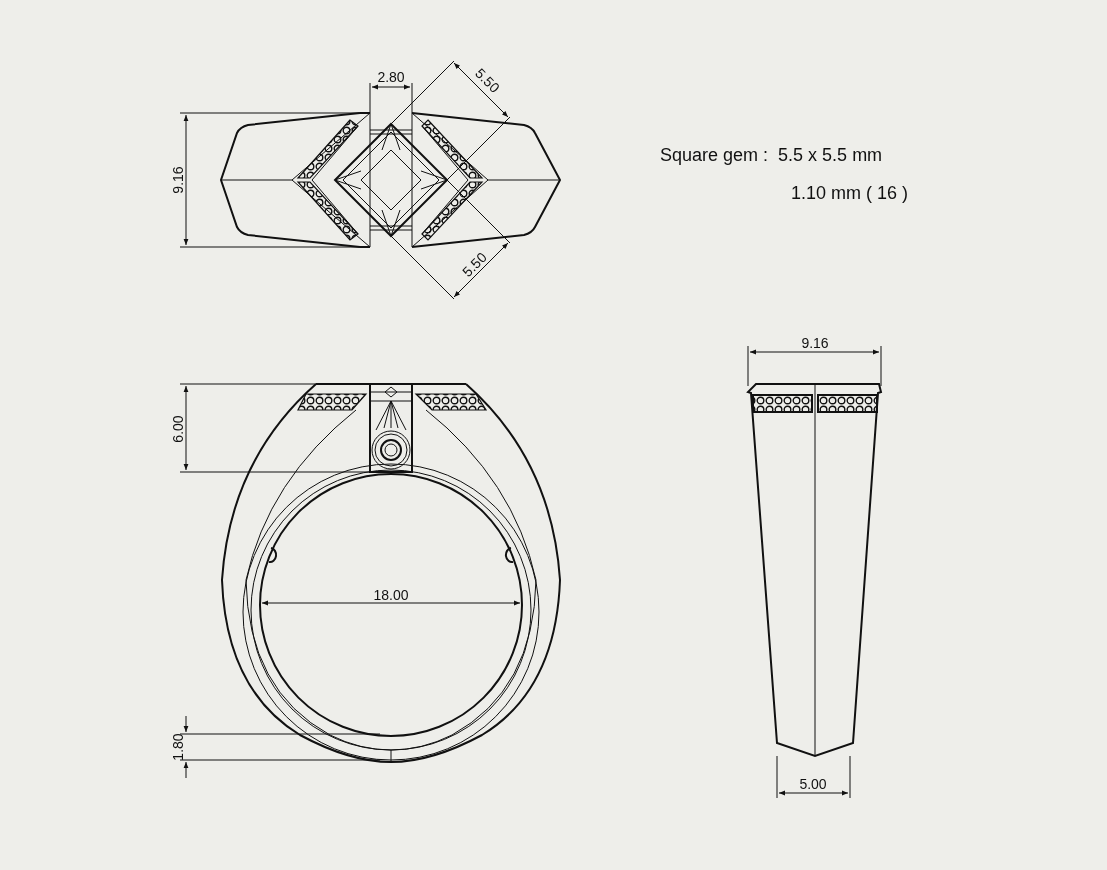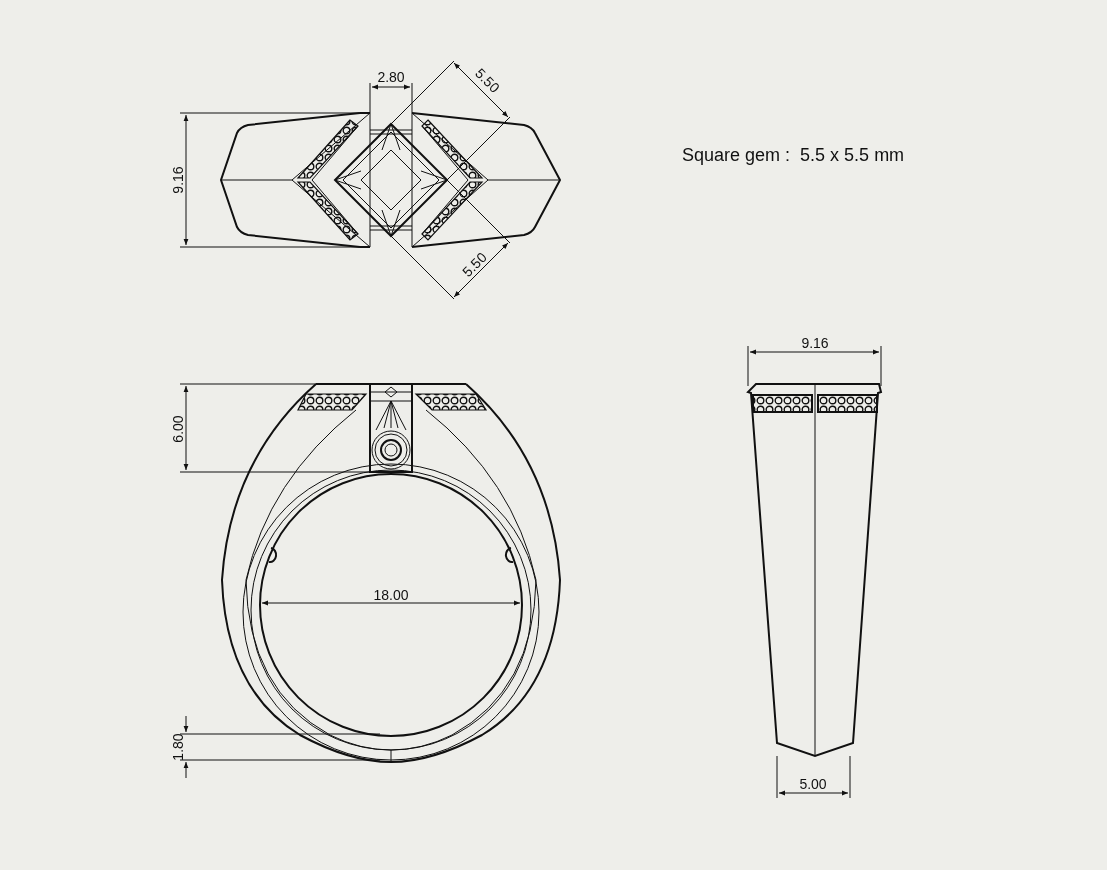--- a/index.html
+++ b/index.html
@@ -11,21 +11,21 @@
     }
     svg.drawing { position: absolute; left: 0; top: 0; }
     .thick { stroke: #111; stroke-width: 2; fill: none; }
     .thin  { stroke: #111; stroke-width: 1; fill: none; }
     .dim   { stroke: #111; stroke-width: 1; fill: none; }
     .dimtext { font-family: "Liberation Sans", sans-serif; font-size: 14px; fill: #111; }
     .notes {
       position: absolute; left: 660px; top: 143px;
       font-size: 18px; color: #111; line-height: 24px;
     }
-    .notes .row { white-space: pre; margin-left: 22px; }
+    .notes .row { white-space: pre; }
     .notes .gap { height: 14px; }
   </style>
 </head>
 <body>
 
 <svg class="drawing" width="1107" height="870" viewBox="0 0 1107 870">
   <defs>
     <marker id="arr" viewBox="0 0 10 10" refX="10" refY="5" markerWidth="8" markerHeight="6" orient="auto-start-reverse">
       <path d="M0,1 L10,5 L0,9 z" fill="#111"></path>
     </marker>
@@ -159,13 +159,14 @@
       <line class="dim" x1="850" y1="756" x2="850" y2="798"></line>
       <line class="dim" x1="779" y1="793" x2="848" y2="793" marker-start="url(#arr)" marker-end="url(#arr)"></line>
       <text class="dimtext" x="813" y="789" text-anchor="middle">5.00</text>
     </g>
   </g>
 </svg>
 
 <div class="notes">
   <div class="row"><span>Square gem :</span>  <span>5.5 x 5.5 mm</span></div>
   <div class="gap"></div>
+  <div class="row" style="padding-left:131px"><span>1.10 mm ( 16 )</span></div>
 </div>
 
 </body></html>

